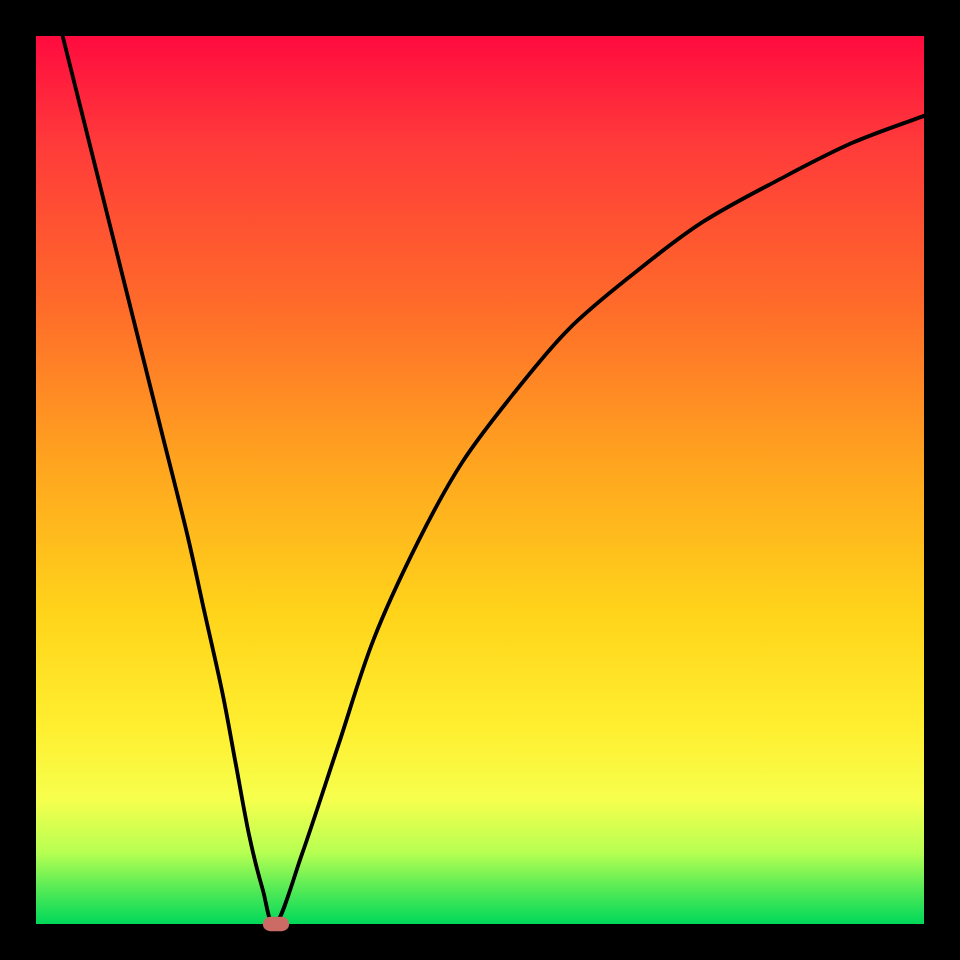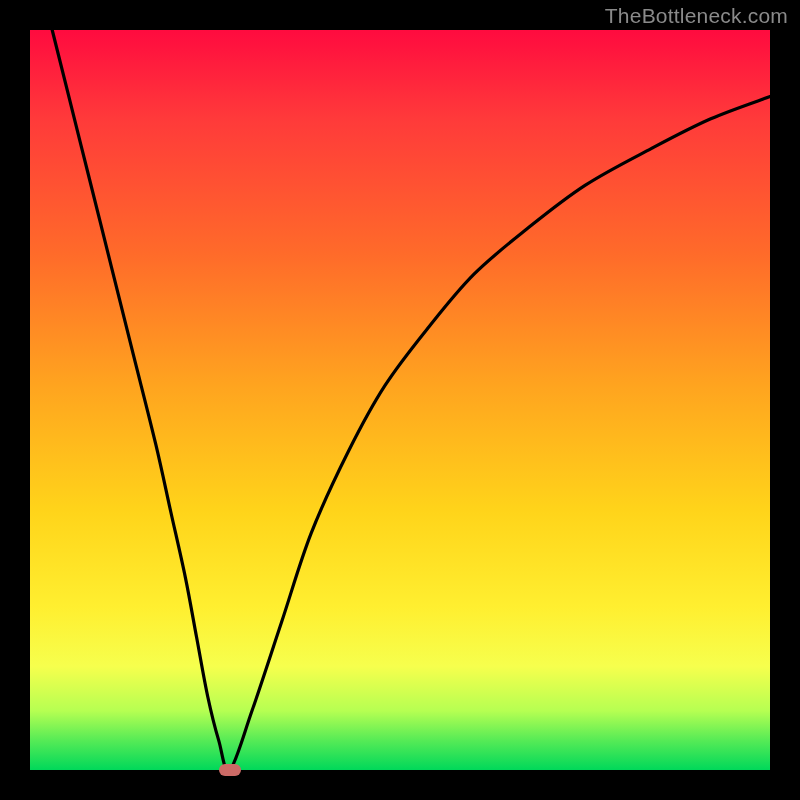--- a/index.html
+++ b/index.html
@@ -61,21 +61,20 @@
     font-size: 21px;
     letter-spacing: 0.2px;
     font-weight: 500;
   }
 </style>
 </head>
 <body>
 
 <div class="frame">
 
-  <div class="watermark">TheBottleneck.com</div>
 
   <div class="plot-area">
 
     <svg class="curve" viewBox="0 0 740 740" preserveAspectRatio="none">
       <path id="curve-path" d="M 22.2 0 C 24.666666666666664 9.866666666666655, 30.833333333333332 34.53333333333326, 37 59.19999999999993 C 43.166666666666664 83.8666666666666, 51.800000000000004 118.39999999999999, 59.2 148 C 66.60000000000001 177.6, 74 207.19999999999996, 81.4 236.79999999999995 C 88.80000000000001 266.4, 96.2 295.99999999999994, 103.60000000000001 325.59999999999997 C 111.00000000000001 355.2, 119.63333333333335 388.5, 125.80000000000001 414.4 C 131.96666666666667 440.29999999999995, 135.66666666666666 458.8, 140.6 481 C 145.53333333333333 503.2, 151.08333333333334 526.6333333333333, 155.4 547.6 C 159.71666666666667 568.5666666666667, 162.8 587.0666666666666, 166.5 606.8 C 170.2 626.5333333333333, 173.89999999999998 648.7333333333333, 177.6 666 C 181.3 683.2666666666667, 185 698.0666666666666, 188.70000000000002 710.4 C 192.40000000000003 722.7333333333333, 194.25 744.9333333333334, 199.8 740 C 205.35000000000002 735.0666666666666, 213.36666666666667 705.4666666666666, 222 680.8 C 230.63333333333333 656.1333333333333, 241.73333333333335 621.6, 251.60000000000002 592 C 261.4666666666667 562.4, 270.1 531.5666666666666, 281.2 503.2 C 292.29999999999995 474.8333333333333, 305.8666666666667 446.4666666666667, 318.2 421.8 C 330.5333333333333 397.1333333333333, 341.6333333333333 376.16666666666663, 355.2 355.2 C 368.76666666666665 334.23333333333335, 384.8 314.5, 399.6 296 C 414.40000000000003 277.5, 427.9666666666667 260.2333333333333, 444 244.2 C 460.0333333333333 228.16666666666666, 477.3 214.60000000000008, 495.8 199.80000000000007 C 514.3 185.00000000000006, 534.0333333333333 168.96666666666667, 555 155.39999999999998 C 575.9666666666667 141.8333333333333, 600.6333333333333 129.49999999999997, 621.6 118.39999999999998 C 642.5666666666667 107.29999999999997, 661.0666666666667 97.43333333333328, 680.8000000000001 88.79999999999995 C 700.5333333333334 80.16666666666663, 730.1333333333333 70.30000000000001, 740 66.60000000000002" fill="none" stroke="#000" stroke-width="3.2" stroke-linejoin="round" stroke-linecap="round"></path>
     </svg>
 
     <div id="min-marker" class="marker" style="left: 188.8px; top: 734px; background: rgb(204, 106, 102);"></div>
 
   </div>

